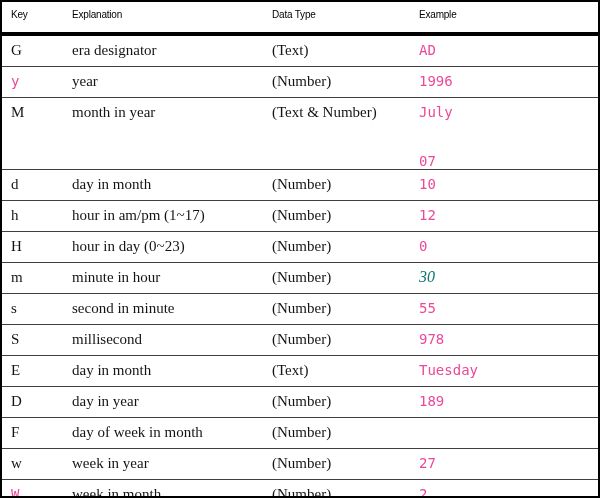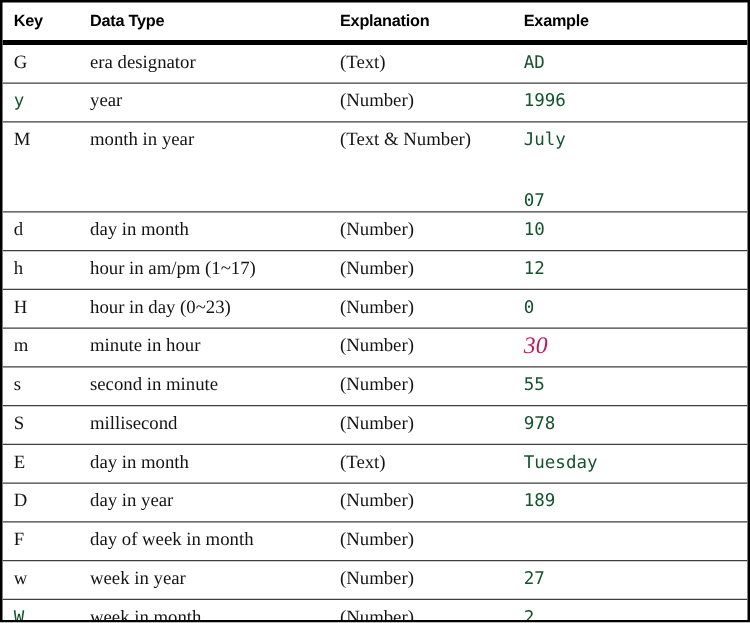--- a/index.html
+++ b/index.html
@@ -18,62 +18,62 @@
     grid-template-columns: 70px 200px 147px 1fr;
     box-sizing: border-box;
   }
   .thead {
     min-height: 34px;
     padding-top: 7px;
     border-bottom: 4px solid #000;
   }
   .th {
     font-family: "Liberation Sans", sans-serif;
-    font-weight: bold;
-    font-size: 13px;
+    font-weight: normal;
+    font-size: 10px;
     color: #000;
     letter-spacing: -0.2px;
   }
   .th:first-child { padding-left: 9px; }
   .tbody .tr {
     min-height: 31px;
     padding-top: 6px;
     border-bottom: 1.5px solid #3f3f3f;
   }
   .tbody .tr.tall { min-height: 61px; }
   .tbody .tr:last-child { border-bottom: none; }
   .td {
     font-size: 15px;
     color: #141414;
     line-height: 16px;
   }
   .key-cell { padding-left: 9px; }
   .mono {
     font-family: "DejaVu Sans Mono", monospace;
     font-size: 14px;
-    color: #14532d;
+    color: #ec4899;
   }
   .italic-serif {
     font-family: "Liberation Serif", serif;
     font-style: italic;
-    font-size: 19px;
-    color: #be185d;
+    font-size: 16px;
+    color: #0f766e;
   }
   .example-line { line-height: 16px; }
   .example-line + .example-line { margin-top: 33px; }
 </style>
 </head>
 <body>
 
 <div class="page">
 
   <div class="thead">
     <div class="th">Key</div>
+    <div class="th">Explanation</div>
     <div class="th">Data Type</div>
-    <div class="th">Explanation</div>
     <div class="th">Example</div>
   </div>
 
   <div class="tbody">
     <div class="tr">
       <div class="td key-cell"><span>G</span></div>
       <div class="td">era designator</div>
       <div class="td">(Text)</div>
       <div class="td">
           <div class="example-line mono">AD</div>

